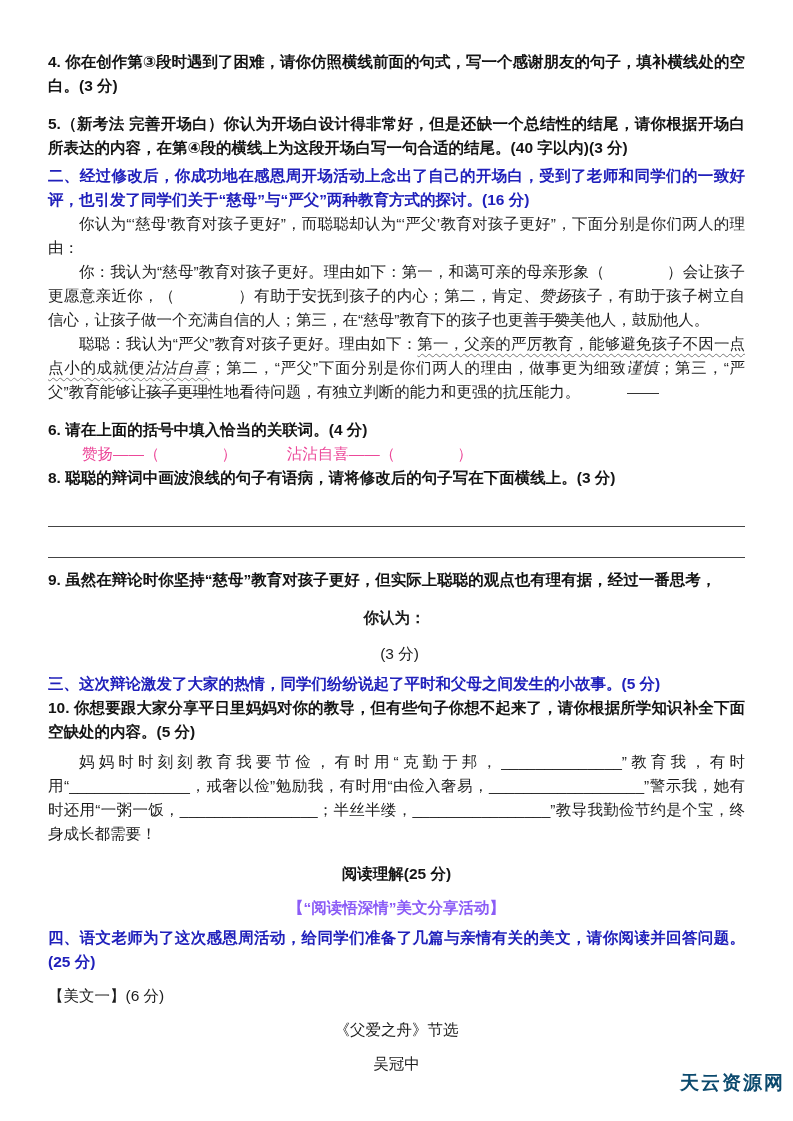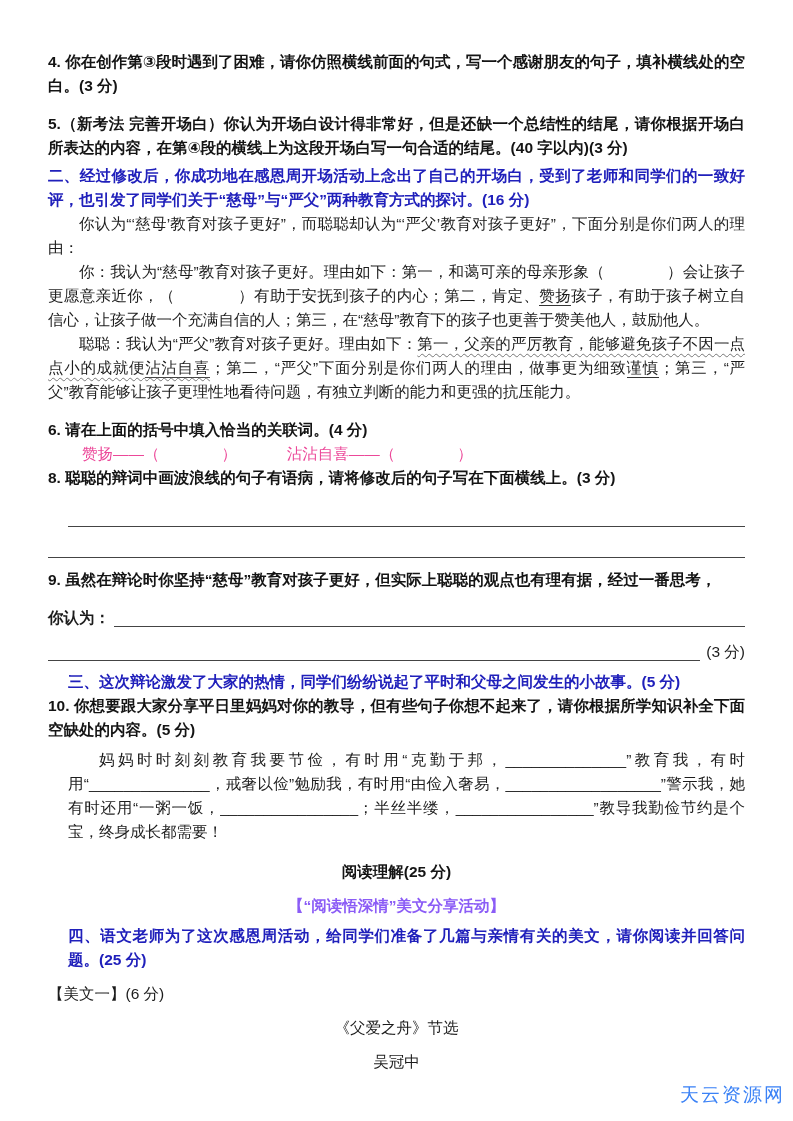--- a/index.html
+++ b/index.html
@@ -11,35 +11,35 @@
     font-size:15.5px;line-height:24px;color:#1c1c1c;
   }
   p{margin:0;text-align:justify;}
   .stem{font-weight:bold;color:#141414;}
   .indent{text-indent:2em;}
   .blue{color:#2020bb;font-weight:bold;}
   .redline{color:#8b5cf6;font-weight:bold;}
   .center{text-align:center;}
   .mt14{margin-top:14px;}
   .mt10{margin-top:10px;}
-  .mt6{margin-top:6px;margin-left:20px;}
+  .mt6{margin-top:6px;}
   .mt4{margin-top:4px;}
   .mt16{margin-top:16px;}
-  .u{border-bottom:1px solid #333;padding-bottom:1px;}
+  .u{border-bottom:1px solid #333;padding-bottom:17px;font-style:italic;}
   .wavy{text-decoration:underline;text-decoration-style:wavy;text-decoration-color:#777;text-decoration-thickness:1px;text-underline-offset:4px;}
   .wavy .u{border-bottom:1px solid #444;}
   .q7row{display:flex;gap:3.2em;padding-left:2.2em;color:#ec4899;}
   .ansline{height:30px;border-bottom:1.2px solid #444;}
-  .flexrow{display:flex;align-items:flex-start;}
+  .flexrow{display:flex;align-items:center;flex-direction:column;}
   .fill{flex:1;border-bottom:1.2px solid #444;height:20px;}
   .q9lead{font-weight:bold;white-space:nowrap;padding-right:4px;}
   .score{white-space:nowrap;padding-left:6px;}
   .watermark{
-    position:absolute;right:8px;bottom:14px;
-    font-weight:normal;font-size:19px;letter-spacing:2px;color:#3b82f6;
+    position:absolute;right:8px;bottom:26px;
+    font-weight:bold;font-size:19px;letter-spacing:2px;color:#0c4a6e;
   }
 </style>
 </head>
 <body>
 
 <div class="page">
 
   <p class="stem">4. 你在创作第③段时遇到了困难，请你仿照横线前面的句式，写一个感谢朋友的句子，填补横线处的空白。(3 分)</p>
 
   <p class="stem mt14">5.（新考法 完善开场白）你认为开场白设计得非常好，但是还缺一个总结性的结尾，请你根据开场白所表达的内容，在第④段的横线上为这段开场白写一句合适的结尾。(40 字以内)(3 分)</p>

